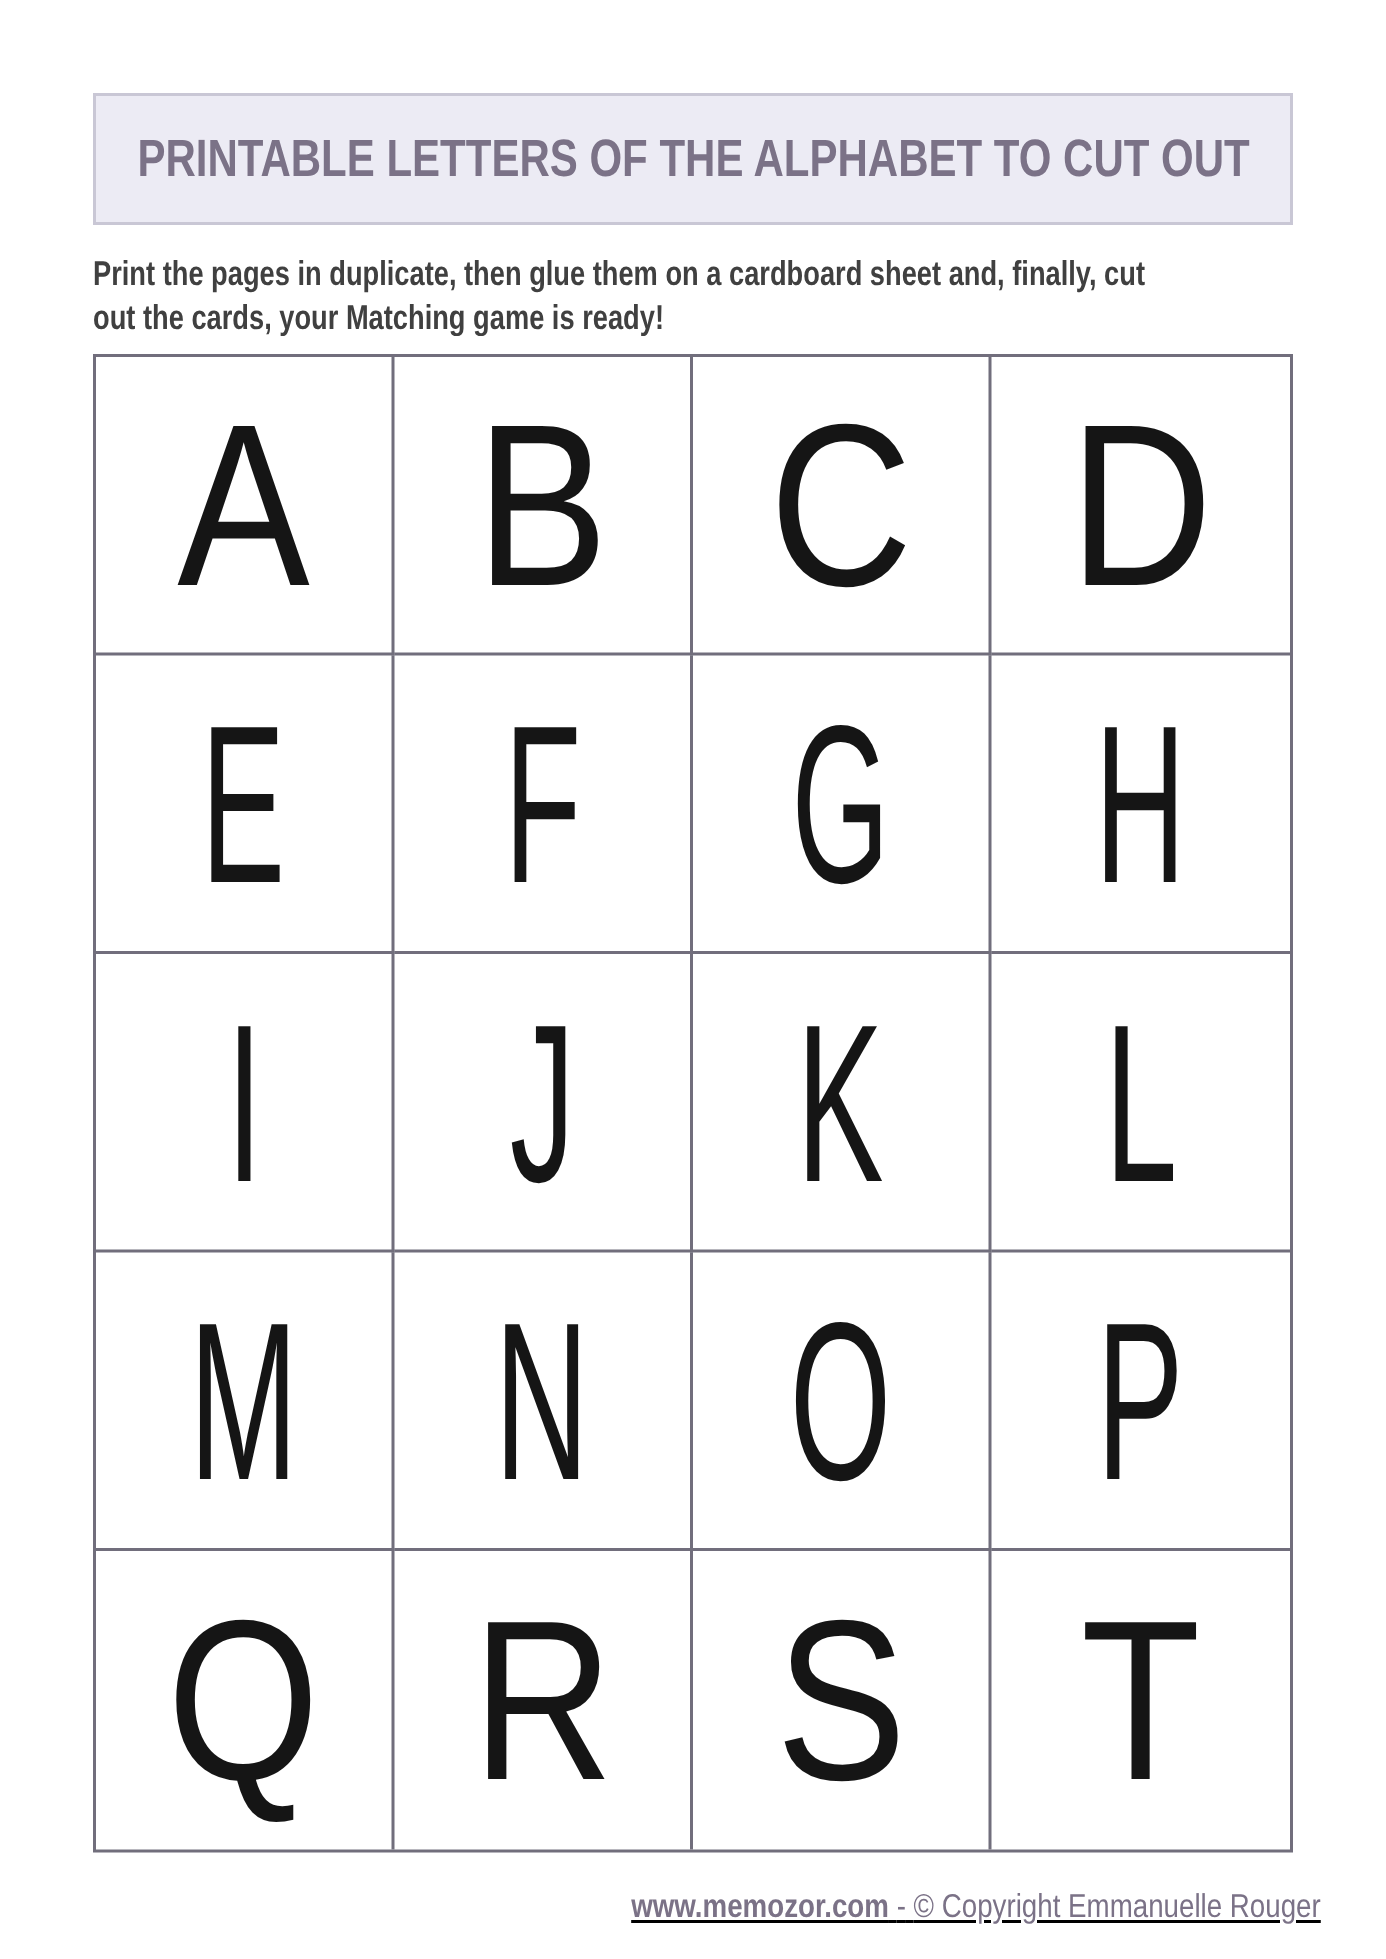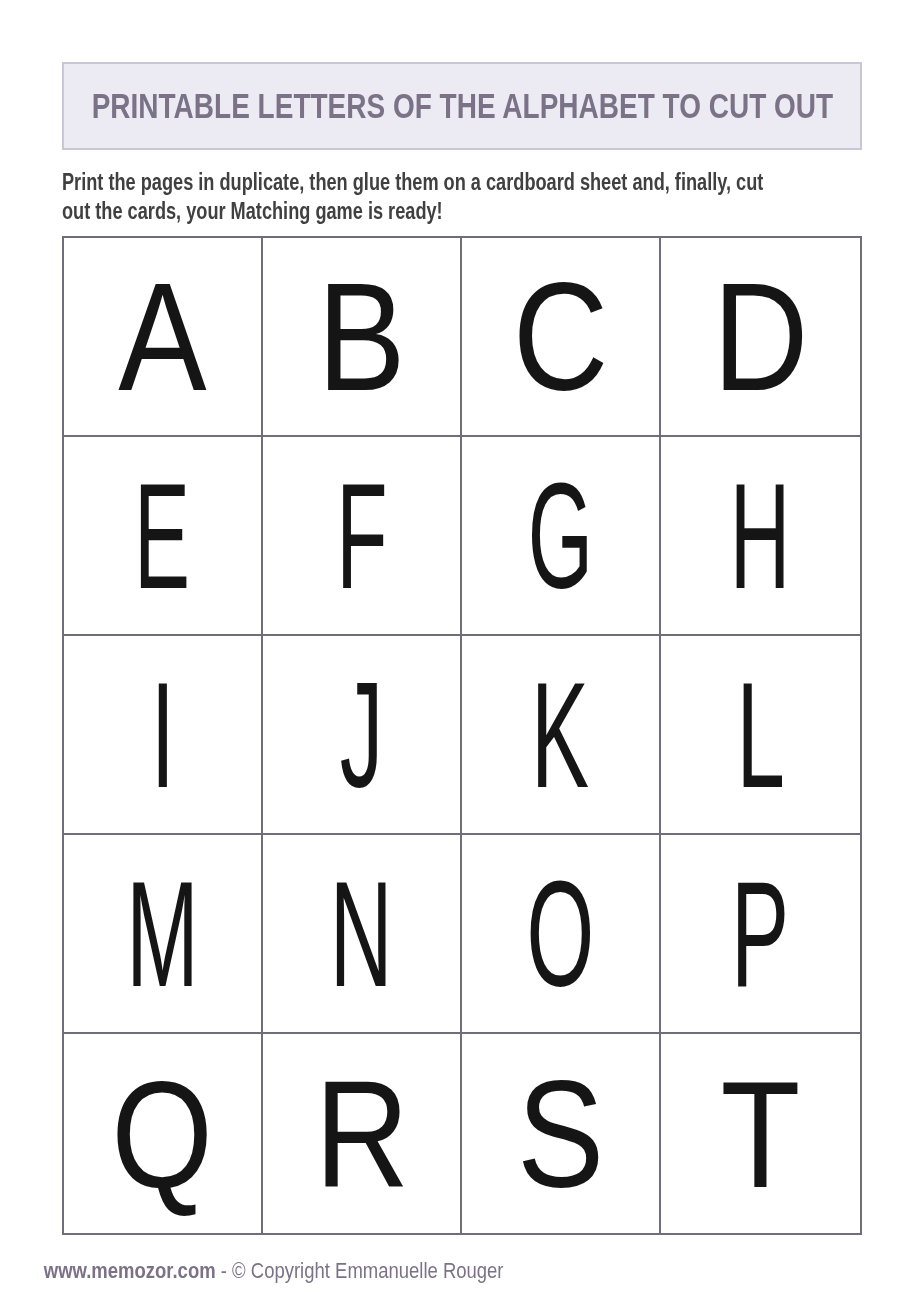--- a/index.html
+++ b/index.html
@@ -91,21 +91,22 @@
   .row-3 .letter { transform: scaleX(0.58); }
   .row-4 .letter { transform: scaleX(0.86); font-size: 152px; }
 
   
   .footer {
     position: absolute;
     left: 0;
     top: 1256px;
     width: 924px;
     display: flex;
-    justify-content: flex-start;
+    justify-content: flex-end;
+    text-decoration: underline;
   }
   .footer-inner {
     font-size: 22px;
     line-height: 30px;
     color: #7b7287;
     font-weight: 500;
     white-space: nowrap;
     transform: scaleX(0.84);
     transform-origin: center center;
   }

